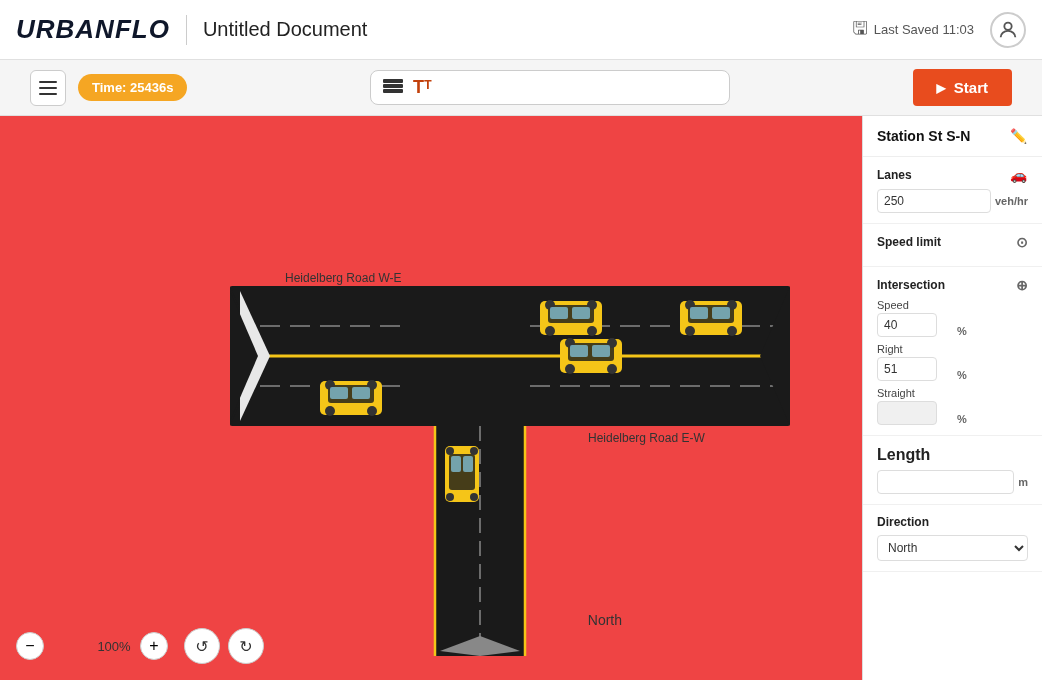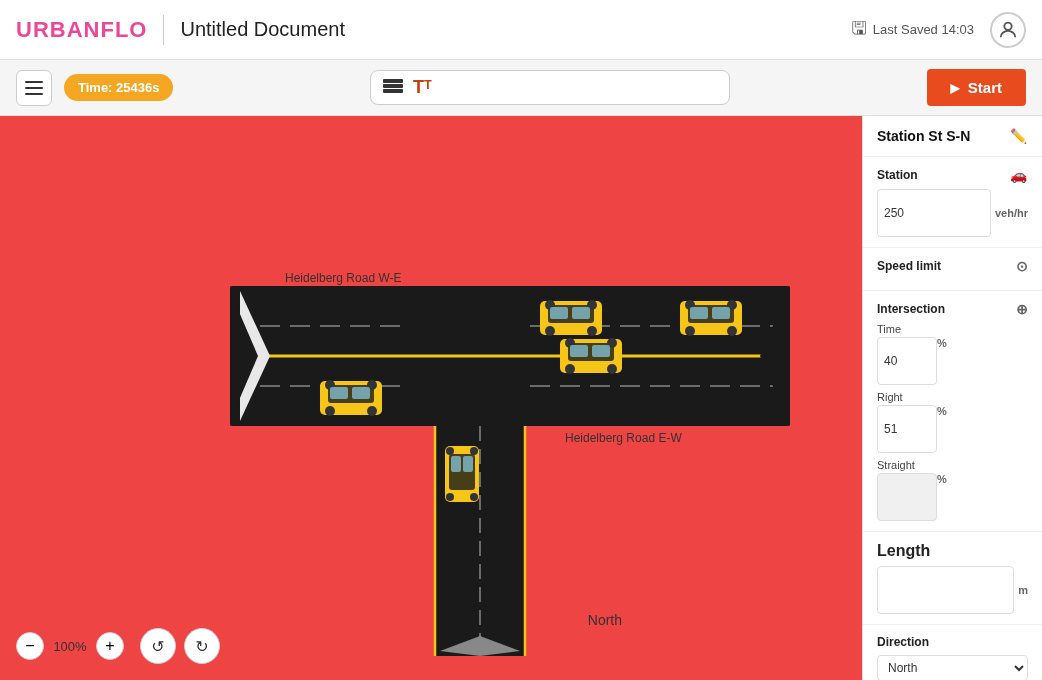--- a/index.html
+++ b/index.html
@@ -10,24 +10,25 @@
       background: white;
       height: 60px;
       display: flex;
       align-items: center;
       padding: 0 16px;
       border-bottom: 1px solid #e0e0e0;
       position: relative;
       z-index: 10;
     }
     .logo {
-      font-size: 22px;
+      font-size: 26px;
       font-weight: 900;
       letter-spacing: 1px;
-      color: #ec4899;
+      color: #0f172a;
+      font-style: italic;
     }
     .header-divider {
       width: 1px;
       height: 30px;
       background: #ccc;
       margin: 0 16px;
     }
     .doc-title {
       font-size: 20px;
       font-weight: 400;
@@ -59,21 +60,21 @@
       font-size: 20px;
       color: #555;
     }
 
     
     .toolbar {
       background: #f5f5f5;
       height: 56px;
       display: flex;
       align-items: center;
-      padding: 0 16px;
+      padding: 0 30px;
       border-bottom: 1px solid #e0e0e0;
       gap: 12px;
       position: relative;
       z-index: 10;
     }
     .menu-btn {
       width: 36px;
       height: 36px;
       border-radius: 6px;
       border: 1px solid #ccc;
@@ -170,20 +171,21 @@
       justify-content: center;
       cursor: pointer;
       font-size: 16px;
       font-weight: 300;
     }
     .zoom-level {
       font-size: 13px;
       color: #333;
       min-width: 36px;
       text-align: center;
+      margin-left: 44px;
     }
     .undo-btn, .redo-btn {
       width: 36px;
       height: 36px;
       border-radius: 50%;
       border: 1px solid #ccc;
       background: white;
       display: flex;
       align-items: center;
       justify-content: center;
@@ -241,21 +243,21 @@
 
     .input-row {
       display: flex;
       align-items: center;
       gap: 4px;
     }
     .panel-input {
       flex: 1;
       border: 1px solid #ddd;
       border-radius: 4px;
-      padding: 16px 6px;
+      padding: 4px 6px;
       font-size: 12px;
       color: #333;
       background: white;
       min-width: 0;
     }
     .panel-unit {
       font-size: 11px;
       color: #666;
       white-space: nowrap;
       font-weight: bold;
@@ -266,22 +268,22 @@
       flex-direction: column;
       gap: 6px;
     }
     .field-label {
       font-size: 11px;
       color: #444;
       margin-bottom: 2px;
     }
     .field-row {
       display: flex;
-      align-items: flex-start;
-      gap: 0;
+      align-items: flex-end;
+      gap: 20px;
     }
     .disabled-input {
       background: #f0f0f0;
       color: #999;
     }
 
     .direction-select {
       width: 100%;
       border: 1px solid #ddd;
       border-radius: 4px;
@@ -295,21 +297,21 @@
 </head>
 <body>
 
 <div class="header">
   <div class="logo">URBANFLO</div>
   <div class="header-divider"></div>
   <div class="doc-title">Untitled Document</div>
   <div class="header-right">
     <div class="last-saved">
       <span style="font-size:18px;">🖫</span>
-      <span>Last Saved 14:03</span>
+      <span>Last Saved 11:03</span>
     </div>
     <button class="avatar-btn">
       <svg width="22" height="22" viewBox="0 0 24 24" fill="none" stroke="#555" stroke-width="2">
         <circle cx="12" cy="8" r="4"></circle>
         <path d="M4 20c0-4 3.6-7 8-7s8 3 8 7"></path>
       </svg>
     </button>
   </div>
 </div>
 
@@ -339,21 +341,21 @@
   <button class="start-btn">
     <span>Start</span>
   </button>
 </div>
 
 <div class="main">
 
   <div class="canvas">
 
     <div class="road-label" style="top: 155px; left: 285px;">Heidelberg Road W-E</div>
-    <div class="road-label" style="top: 315px; left: 565px;">Heidelberg Road E-W</div>
+    <div class="road-label" style="top: 315px; left: 588px;">Heidelberg Road E-W</div>
     <div class="road-label" style="bottom: 55px; left: 450px; writing-mode: vertical-rl; transform: rotate(180deg); font-size:11px;">Station St S-N</div>
 
     <svg width="560" height="430" style="position:absolute; top:110px; left:230px;">
 
       <rect x="0" y="60" width="560" height="140" fill="#1a1a1a" rx="2"></rect>
 
       <line x1="0" y1="130" x2="560" y2="130" stroke="#f5c518" stroke-width="3"></line>
 
       <line x1="0" y1="100" x2="180" y2="100" stroke="#888" stroke-width="1.5" stroke-dasharray="20,10"></line>
       <line x1="300" y1="100" x2="560" y2="100" stroke="#888" stroke-width="1.5" stroke-dasharray="20,10"></line>
@@ -448,21 +450,21 @@
 
   <div class="sidebar-panel">
 
     <div class="panel-header">
       <span class="panel-title">Station St S-N</span>
       <button class="edit-icon-btn">✏️</button>
     </div>
 
     <div class="panel-section">
       <div class="panel-section-title">
-        <span>Station</span>
+        <span>Lanes</span>
         <span class="panel-section-icon">🚗</span>
       </div>
       <div class="input-row">
         <input class="panel-input" type="text" value="250" style="">
         <span class="panel-unit">veh/hr</span>
       </div>
     </div>
 
     <div class="panel-section">
       <div class="panel-section-title">
@@ -471,21 +473,21 @@
       </div>
     </div>
 
     <div class="panel-section">
       <div class="panel-section-title">
         <span>Intersection</span>
         <span class="panel-section-icon">⊕</span>
       </div>
       <div class="intersection-fields">
         <div>
-          <div class="field-label">Time</div>
+          <div class="field-label">Speed</div>
           <div class="field-row">
             <input class="panel-input" type="text" style="max-width: 60px;" value="40">
             <span class="panel-unit">%</span>
           </div>
         </div>
         <div>
           <div class="field-label">Right</div>
           <div class="field-row">
             <input class="panel-input" type="text" style="max-width: 60px;" value="51">
             <span class="panel-unit">%</span>

